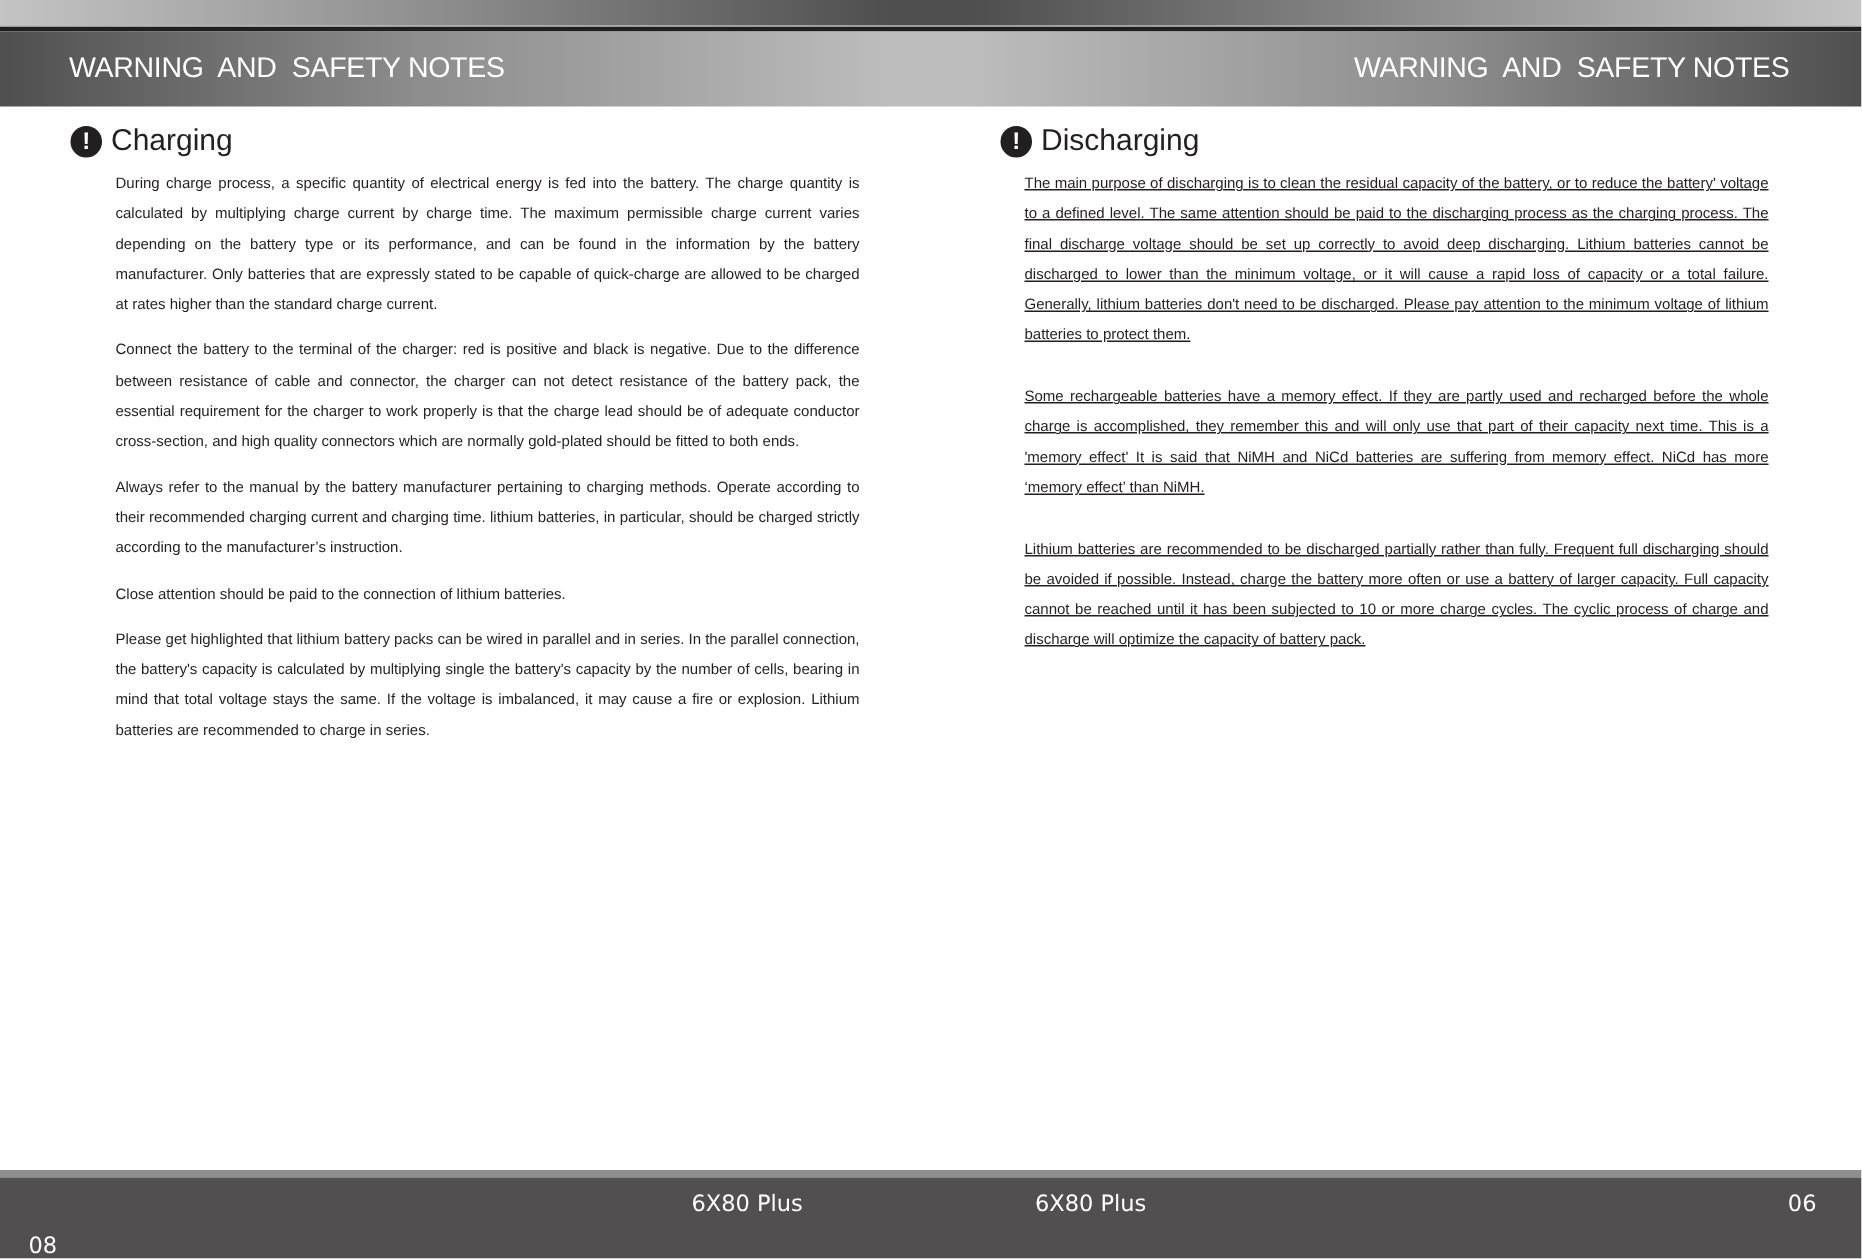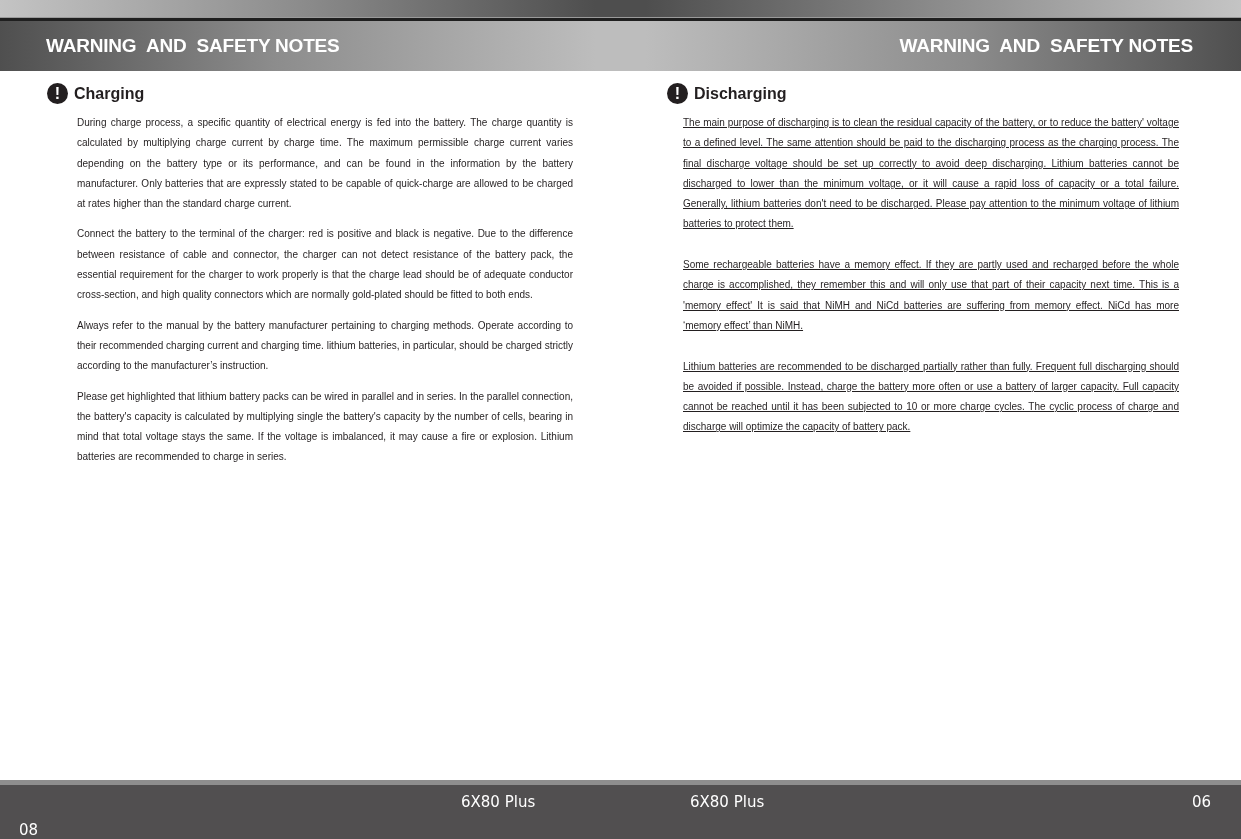--- a/index.html
+++ b/index.html
@@ -13,36 +13,36 @@
       position: absolute; left: 0; top: 0; width: 1241px; height: 17px;
       background: linear-gradient(to right, #c4c4c4 0%, #8a8a8a 25%, #4e4e4e 48%, #4e4e4e 52%, #8a8a8a 75%, #c4c4c4 100%);
     }
     .topline-light { position: absolute; left: 0; top: 17px; width: 1241px; height: 1px; background: #9a9a9a; }
     .topline-dark { position: absolute; left: 0; top: 18px; width: 1241px; height: 3px; background: #1f1f1f; }
     .header-band {
       position: absolute; left: 0; top: 21px; width: 1241px; height: 50px;
       background: linear-gradient(to right, #4f4f4f 0%, #8c8c8c 22%, #bdbdbd 48%, #bdbdbd 52%, #8c8c8c 78%, #4f4f4f 100%);
     }
     .header-title {
-      position: absolute; top: 35px; font-size: 19px; font-weight: bold;
+      position: absolute; top: 35px; font-size: 19px; font-weight: normal;
       color: #ffffff; letter-spacing: -0.2px; white-space: pre;
     }
     .header-title.left { left: 46px; }
     .header-title.right { right: 48px; }
     .section-head {
       position: absolute; top: 83px; display: flex; align-items: center; gap: 6px;
     }
     .section-head.left { left: 47px; }
     .section-head.right { left: 667px; }
     .warn-icon {
       width: 21px; height: 21px; border-radius: 50%; background: #231f20;
       display: flex; align-items: center; justify-content: center;
       color: #ffffff; font-weight: bold; font-size: 16px; line-height: 1;
     }
-    .section-title { font-size: 16px; font-weight: bold; color: #231f20; }
+    .section-title { font-size: 20px; font-weight: normal; color: #231f20; }
     .col {
       position: absolute; top: 113px; width: 496px;
       font-size: 10px; line-height: 20.3px; text-align: justify;
     }
     .col.left { left: 77px; }
     .col.right { left: 683px; text-decoration: underline; }
     .col p { margin: 0 0 10px 0; }
     .col.right p { margin: 0 0 20.3px 0; }
     .footline { position: absolute; left: 0; top: 780px; width: 1241px; height: 5px; background: #8e8e8e; }
     .footer {
@@ -68,20 +68,21 @@
 <div class="header-title right">WARNING  AND  SAFETY NOTES</div>
 
 <div class="section-head left">
   <span class="warn-icon">!</span>
   <span class="section-title">Charging</span>
 </div>
 <div class="col left">
   <p>During charge process, a specific quantity of electrical energy is fed into the battery. The charge quantity is calculated by multiplying charge current by charge time. The maximum permissible charge current varies depending on the battery type or its performance, and can be found in the information by the battery manufacturer. Only batteries that are expressly stated to be capable of quick-charge are allowed to be charged at rates higher than the standard charge current.</p>
   <p>Connect the battery to the terminal of the charger: red is positive and black is negative. Due to the difference between resistance of cable and connector, the charger can not detect resistance of the battery pack, the essential requirement for the charger to work properly is that the charge lead should be of adequate conductor cross-section, and high quality connectors which are normally gold-plated should be fitted to both ends.</p>
   <p>Always refer to the manual by the battery manufacturer pertaining to charging methods. Operate according to their recommended charging current and charging time. lithium batteries, in particular, should be charged strictly according to the manufacturer’s instruction.</p>
+  <p>Close attention should be paid to the connection of lithium batteries.</p>
   <p>Please get highlighted that lithium battery packs can be wired in parallel and in series. In the parallel connection, the battery's capacity is calculated by multiplying single the battery's capacity by the number of cells, bearing in mind that total voltage stays the same. If the voltage is imbalanced, it may cause a fire or explosion. Lithium batteries are recommended to charge in series.</p>
 </div>
 
 <div class="section-head right">
   <span class="warn-icon">!</span>
   <span class="section-title">Discharging</span>
 </div>
 <div class="col right">
   <p>The main purpose of discharging is to clean the residual capacity of the battery, or to reduce the battery' voltage to a defined level. The same attention should be paid to the discharging process as the charging process. The final discharge voltage should be set up correctly to avoid deep discharging. Lithium batteries cannot be discharged to lower than the minimum voltage, or it will cause a rapid loss of capacity or a total failure. Generally, lithium batteries don't need to be discharged. Please pay attention to the minimum voltage of lithium batteries to protect them.</p>
   <p>Some rechargeable batteries have a memory effect. If they are partly used and recharged before the whole charge is accomplished, they remember this and will only use that part of their capacity next time. This is a 'memory effect'  It is said that NiMH and NiCd batteries are suffering from memory effect. NiCd has more ‘memory effect’ than NiMH.</p>

